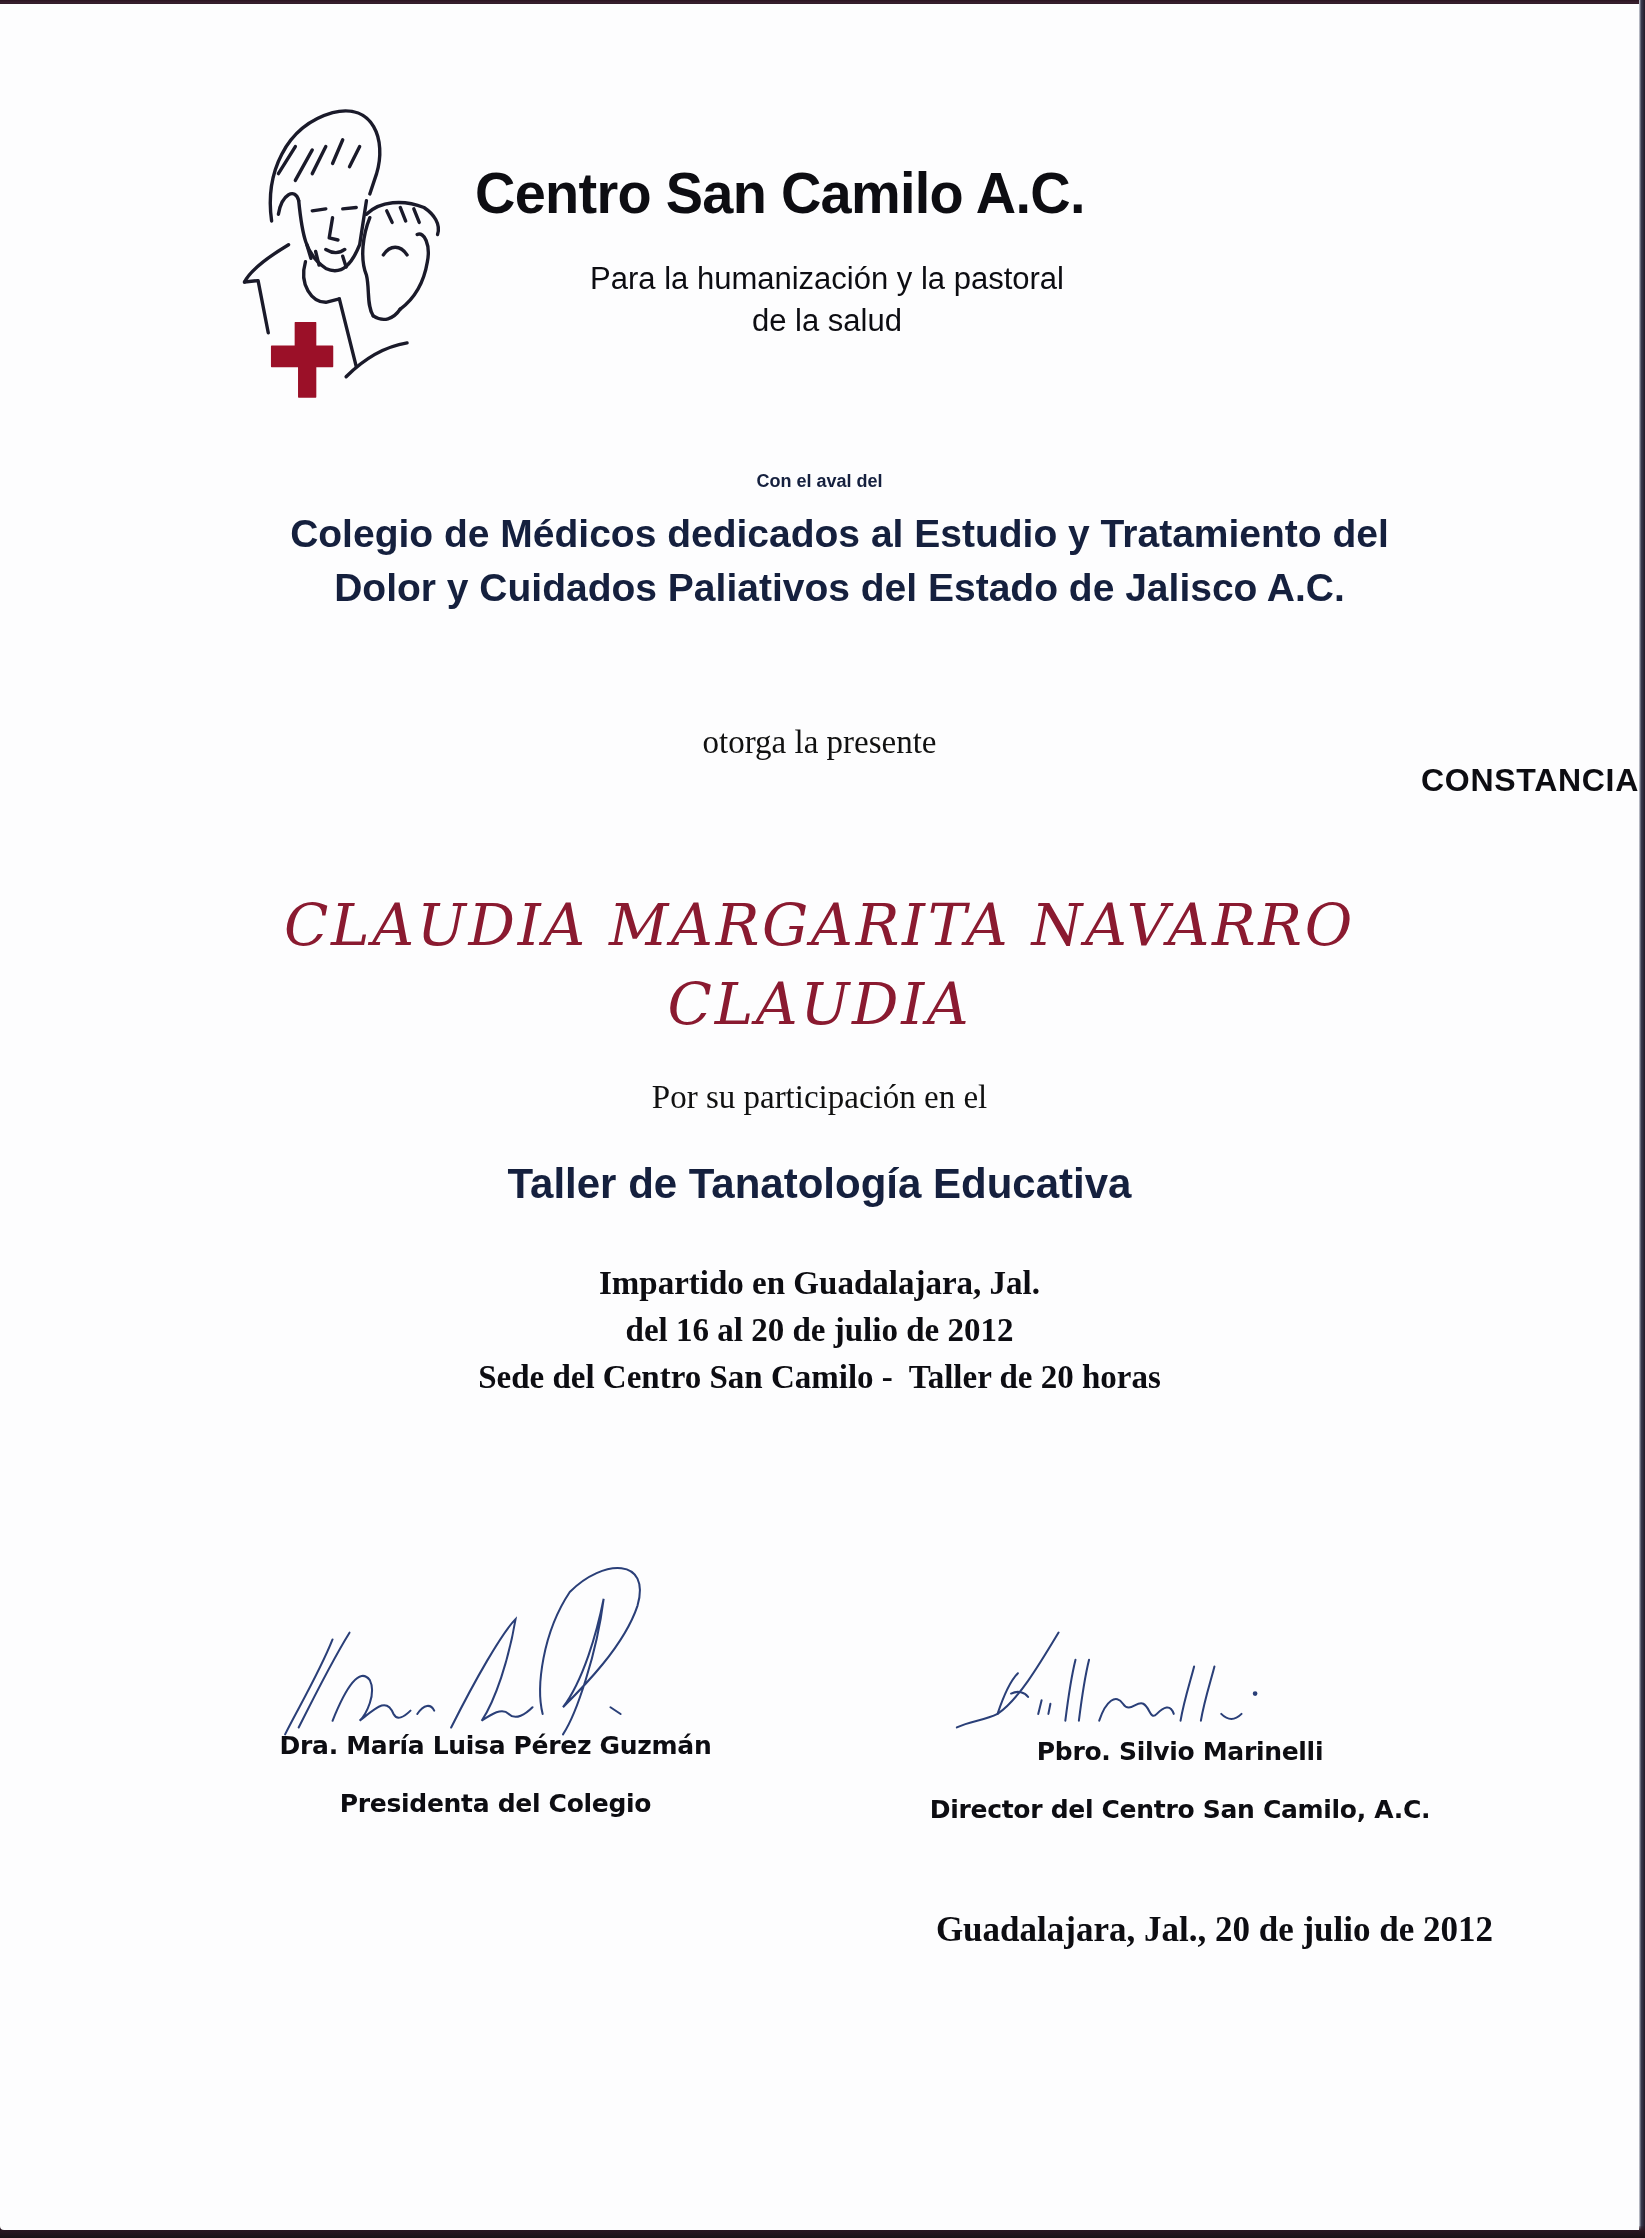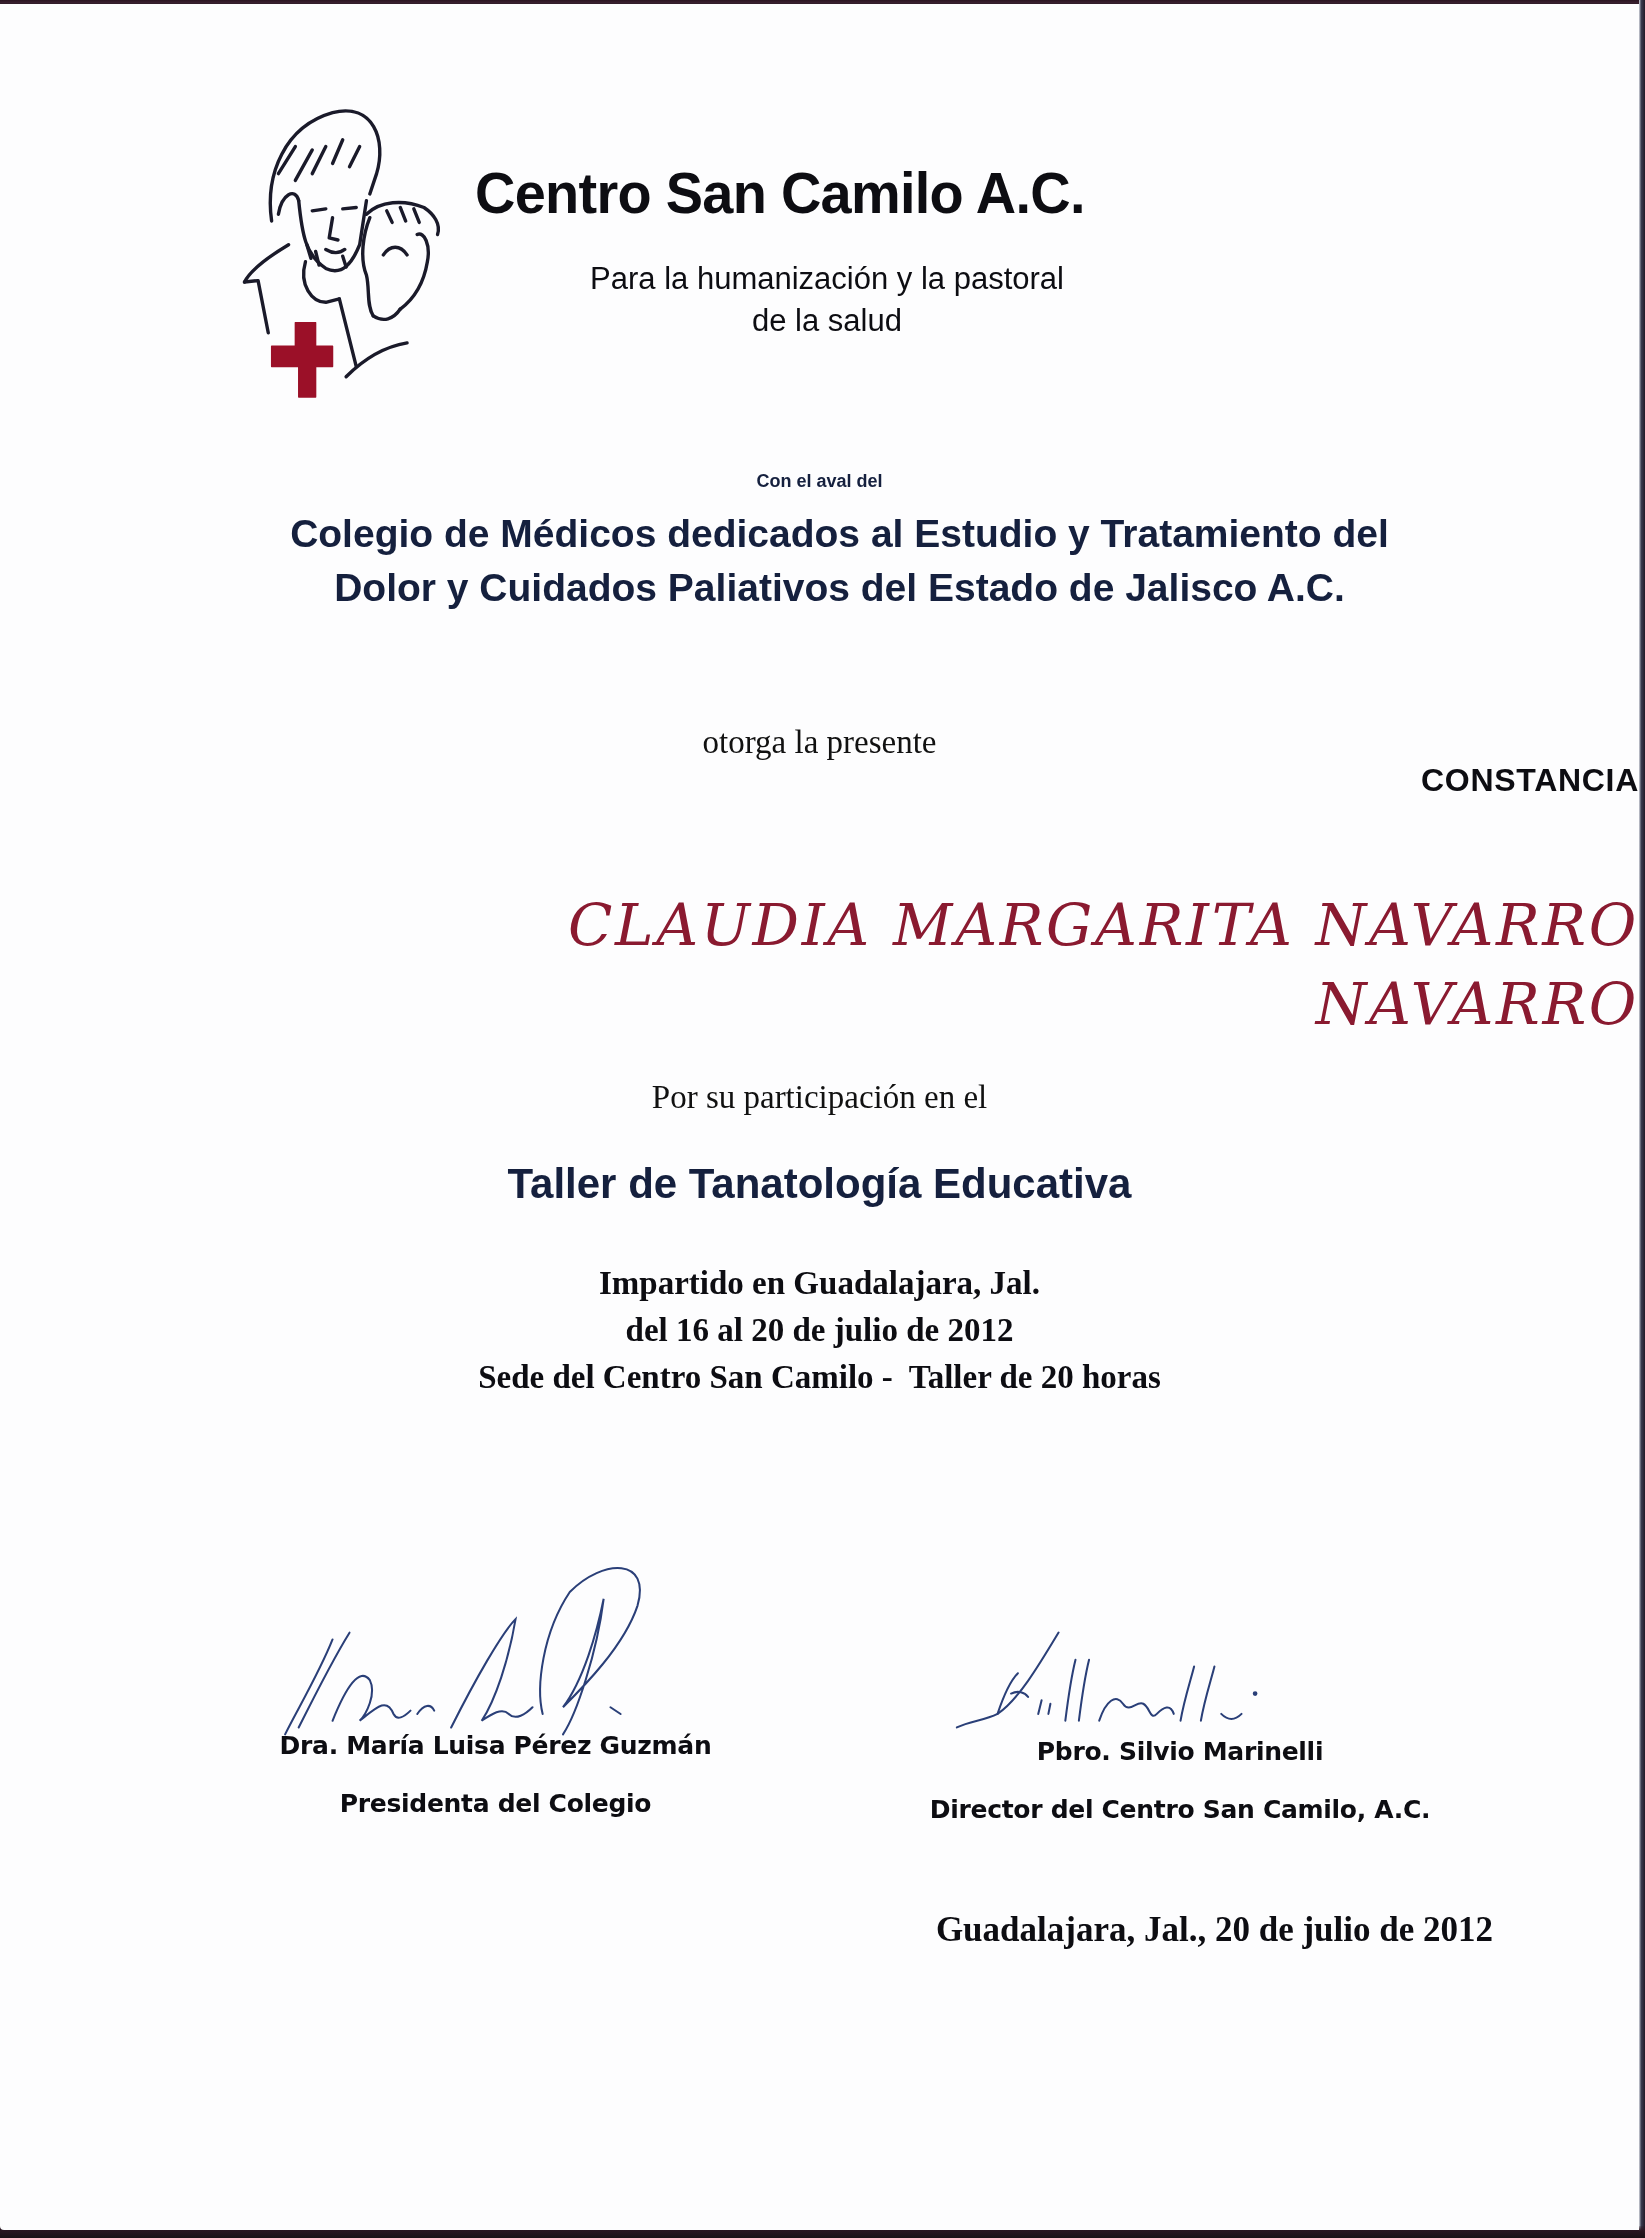--- a/index.html
+++ b/index.html
@@ -94,21 +94,21 @@
       letter-spacing: 0.7px;
     }
 
     .recipient {
       left: 0; top: 882px; width: 1639px;
       font-family: "DejaVu Serif", serif;
       font-style: italic;
       font-size: 58px;
       line-height: 79px;
       color: #8a1a30;
-      text-align: right;
+      text-align: center;
       letter-spacing: 2.7px;
     }
 
     .participation {
       left: 0; top: 1075px; width: 1639px;
       font-family: "Liberation Serif", serif;
       font-size: 33px;
       color: #111;
       text-align: center;
     }
@@ -210,21 +210,21 @@
   <div class="abs aval-body">
     <div>Colegio de Médicos dedicados al Estudio y Tratamiento del</div>
     <div>Dolor y Cuidados Paliativos del Estado de Jalisco A.C.</div>
   </div>
 
   <div class="abs grants">otorga la presente</div>
   <div class="abs doc-title">CONSTANCIA</div>
 
   <div class="abs recipient">
     <div>CLAUDIA MARGARITA NAVARRO</div>
-    <div>NAVARRO</div>
+    <div>CLAUDIA</div>
   </div>
 
   <div class="abs participation">Por su participación en el</div>
   <div class="abs workshop">Taller de Tanatología Educativa</div>
 
   <div class="abs details">
     <div>Impartido en Guadalajara, Jal.</div>
     <div>del 16 al 20 de julio de 2012</div>
     <div>Sede del Centro San Camilo -  Taller de 20 horas</div>
   </div>

